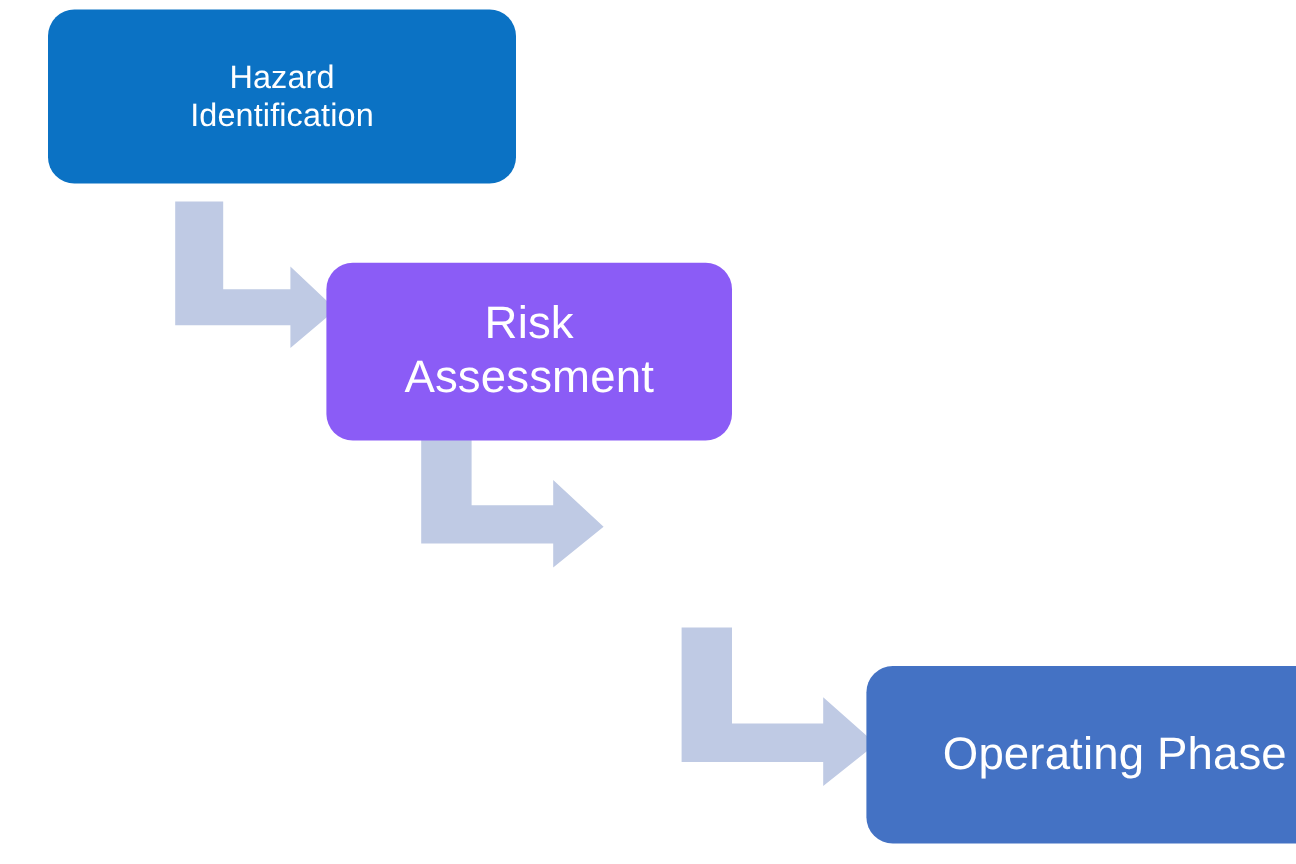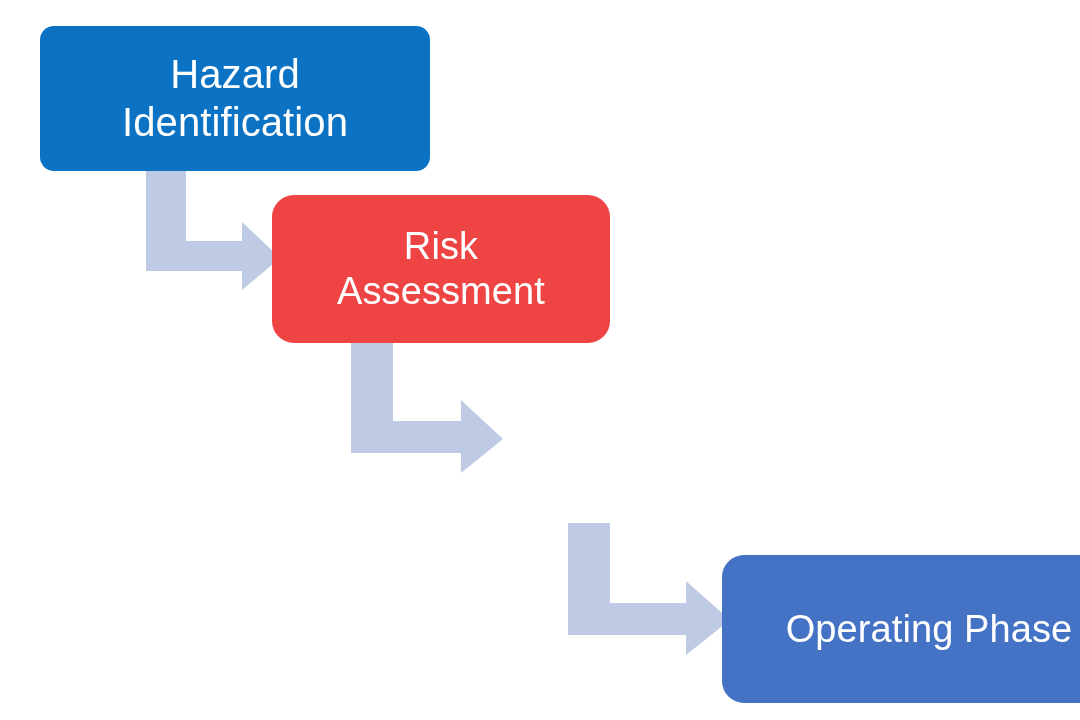--- a/index.html
+++ b/index.html
@@ -42,23 +42,22 @@
   }
   .arrow svg {
     display: block;
     width: 100%;
     height: 100%;
     overflow: visible;
   }
 
   
   #node-hazard-identification {
-    left: 40px;  top: 26px;  width: 390px; height: 145px;
-    font-size: 40px;
-    border-radius: 14px;
+    left: 40px;  top: 8px;  width: 390px; height: 145px;
+    font-size: 27px;
   }
   #node-risk-assessment {
     left: 272px; top: 195px; width: 338px; height: 148px;
     font-size: 38px;
   }
   #node-sfairp-alarp-analysis {
     left: 496px; top: 375px; width: 324px; height: 148px;
     font-size: 36px;
   }
   #node-operating-phase {
@@ -94,21 +93,21 @@
     <svg viewBox="0 0 162 132" preserveAspectRatio="none">
       <path d="M 0 0 L 42 0 L 42 80 L 118 80 L 118 58 L 162 97 L 118 132 L 118 112 L 0 112 Z" fill="#BFCAE4"></path>
     </svg>
   </div>
 
   <div class="node" id="node-hazard-identification" style="background:#0B72C4;">
     <span class="node-label">Hazard
 Identification</span>
   </div>
 
-  <div class="node" id="node-risk-assessment" style="background:#ef4444;">
+  <div class="node" id="node-risk-assessment" style="background:#8b5cf6;margin-top:24px;">
     <span class="node-label">Risk
 Assessment</span>
   </div>
 
 
   <div class="node" id="node-operating-phase" style="background:#4472C4;">
     <span class="node-label">Operating Phase</span>
   </div>
 
 </div>

